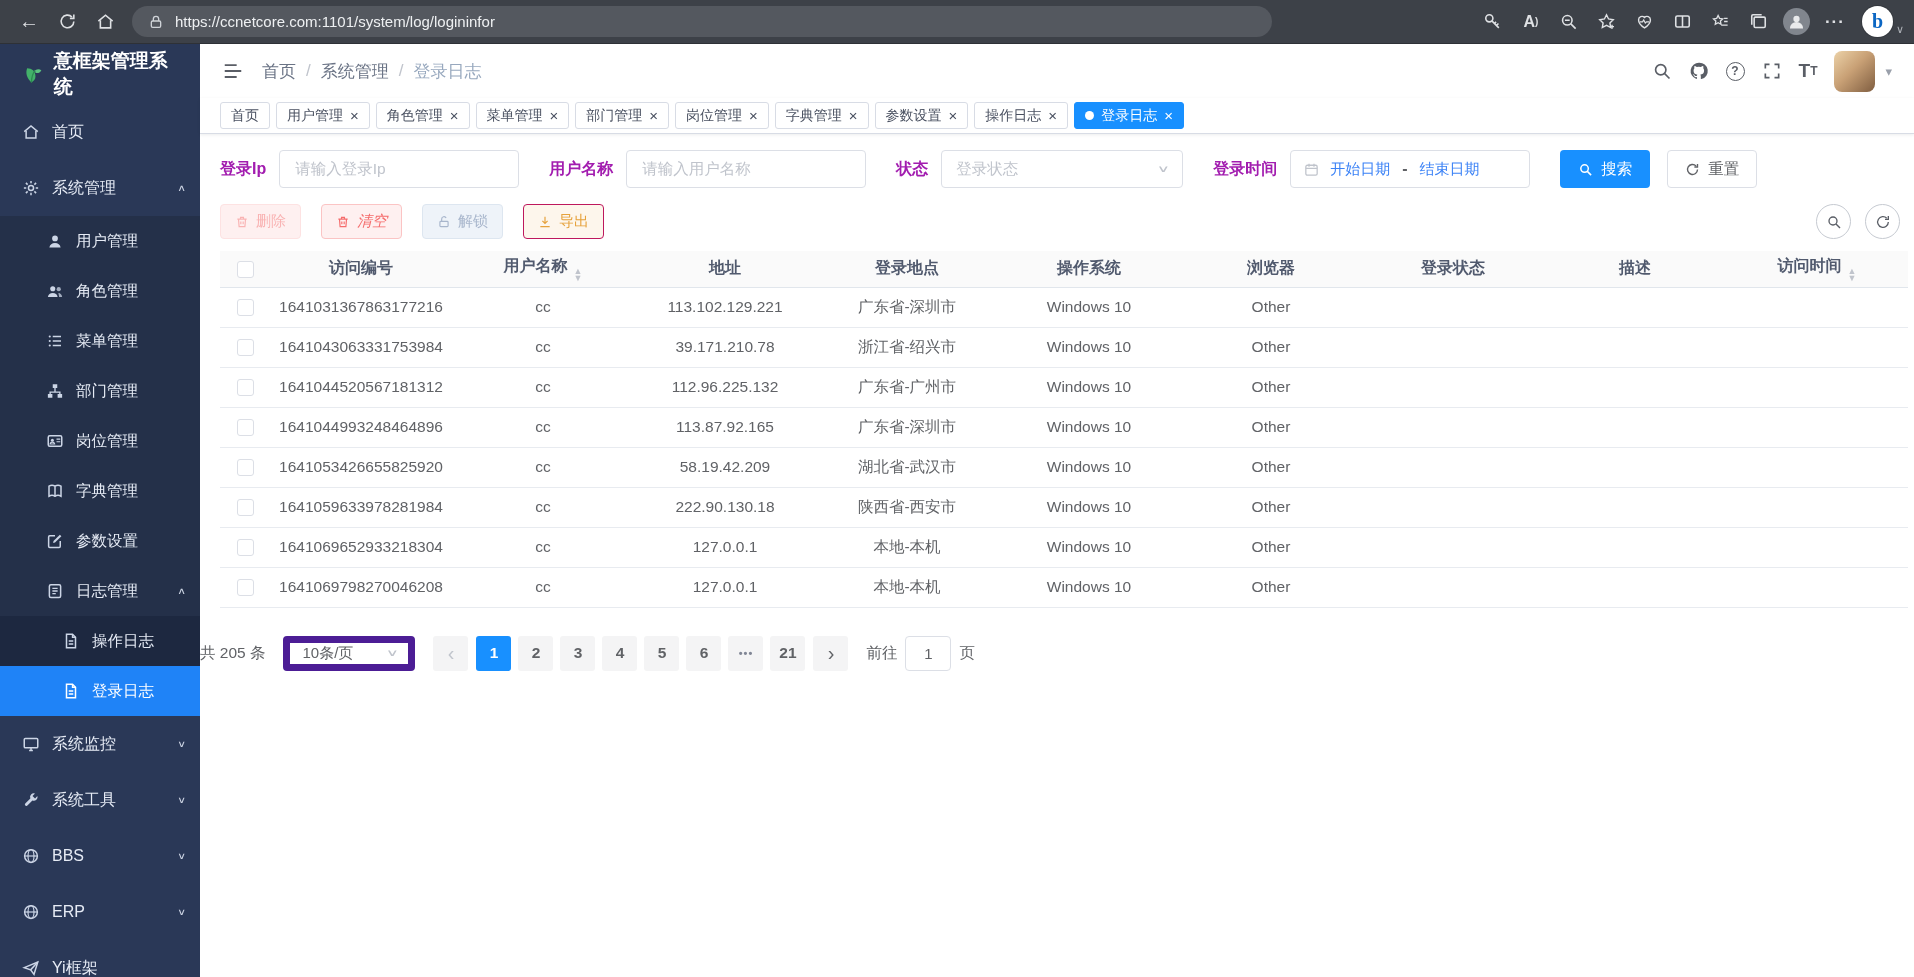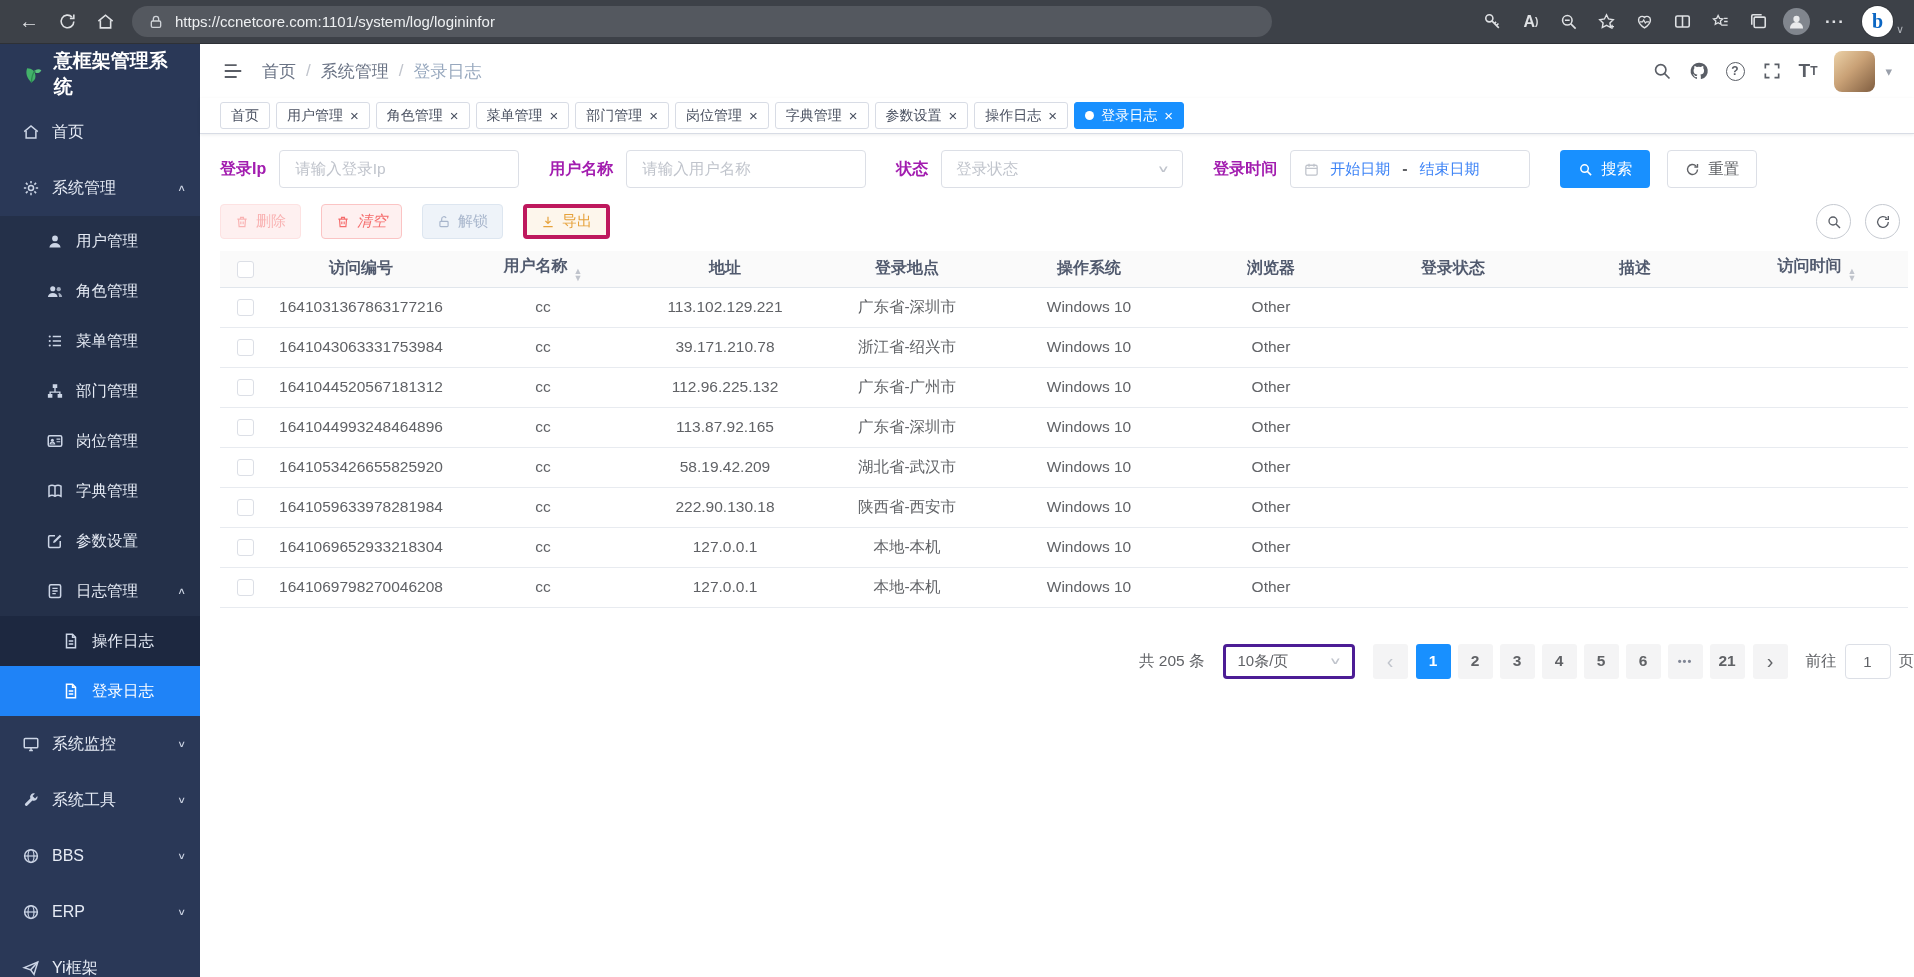--- a/index.html
+++ b/index.html
@@ -97,43 +97,43 @@
   .btn-reset { background:#fff; border-color:#dcdfe6; color:#606266; margin-left:17px; }
 
   
   .toolbar { display:flex; align-items:center; gap:20px; padding:0 14px 0 20px; margin-top:16px; flex:0 0 auto; }
   .sbtn { height:35px; padding:0 14px; font-size:15px; border-radius:4px; display:inline-flex;
     align-items:center; gap:7px; cursor:pointer; }
   .sbtn svg { width:14px; height:14px; }
   .sbtn-delete { color:#f9b3b3; background:#fef0f0; border:1px solid #fde2e2; cursor:not-allowed; }
   .sbtn-clear  { color:#f56c6c; background:#fef0f0; border:1px solid #fbc4c4;font-style:italic; }
   .sbtn-unlock { color:#a8b6cc; background:#eef3f9; border:1px solid #dde6f0; cursor:not-allowed; }
-  .sbtn-export { color:#e6a23c; background:#fdf6ec; border:4px solid #be185d; }
+  .sbtn-export { color:#e6a23c; background:#fdf6ec; border:1px solid #be185d; }
   .mini-group { margin-left:auto; display:flex; gap:14px; }
   .mini { width:35px; height:35px; border:1px solid #c6cad1; border-radius:50%; background:#fff;
     display:flex; align-items:center; justify-content:center; color:#5a5e66; cursor:pointer; }
   .mini svg { width:16px; height:16px; }
 
   
   .grid { width:1688px; margin:12px 0 0 20px; border-collapse:collapse; table-layout:fixed; }
   .grid th { height:36px; background:#fafafa; color:#515a6e; font-weight:bold; font-size:16px;
     text-align:center; border-bottom:1px solid #e1e6ec; white-space:nowrap; }
   .grid td { height:40px; text-align:center; font-size:15.5px; color:#606266;
     border-bottom:1px solid #e8ebf0; white-space:nowrap; overflow:hidden; }
   .th-check { width:50px; }
   .checkbox { width:17px; height:17px; display:inline-block; border:1px solid #dcdfe6;
     border-radius:3px; background:#fff; vertical-align:middle; cursor:pointer; }
   .sort { display:inline-flex; flex-direction:column; margin-left:6px; vertical-align:-3px; cursor:pointer; }
   .sort i { font-style:normal; font-size:9px; line-height:7px; color:#c0c4cc; }
 
   
-  .pagination { display:flex; align-items:center; justify-content:flex-end; gap:8px;
-    margin-top:36px; font-size:15.5px; color:#606266; flex:0 0 auto; }
+  .pagination { display:flex; align-items:center; gap:8px;
+    margin-top:28px; padding-right:8px; font-size:15.5px; color:#606266; flex:0 0 auto; }
   .total { margin-right:10px; }
-  .psize { width:132px; height:35px; border:3px solid #4c1d95; border-radius:4px; display:flex;
+  .psize { width:132px; height:35px; border:7px solid #4c1d95; border-radius:4px; display:flex;
     align-items:center; justify-content:space-between; padding:0 12px; font-size:15px;
     color:#606266; margin-right:10px; cursor:pointer; }
   .pages { display:flex; gap:7px; }
   .page-btn { min-width:35px; height:35px; background:#f4f4f5; border-radius:3px; display:flex;
     align-items:center; justify-content:center; font-weight:600; color:#606266;
     cursor:pointer; padding:0 4px; }
   .page-btn.active { background:#1890ff; color:#fff; }
   .page-btn.more { font-size:11px; letter-spacing:1px; color:#808695; }
   .page-btn.nav { font-size:20px; font-weight:normal; }
   .page-btn.prev { color:#c0c4cc; }

